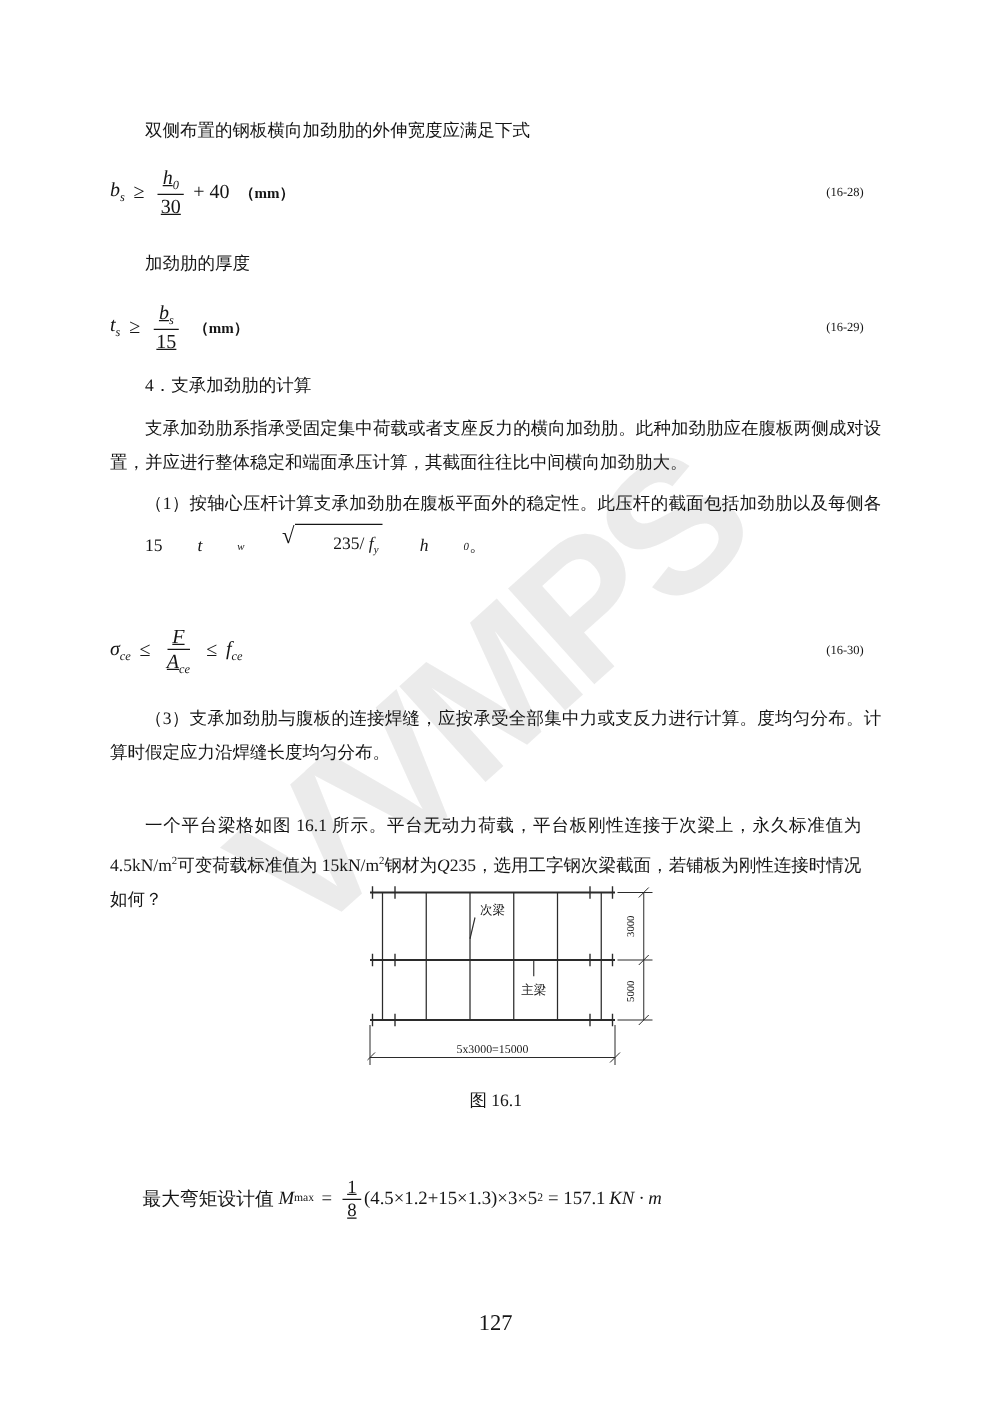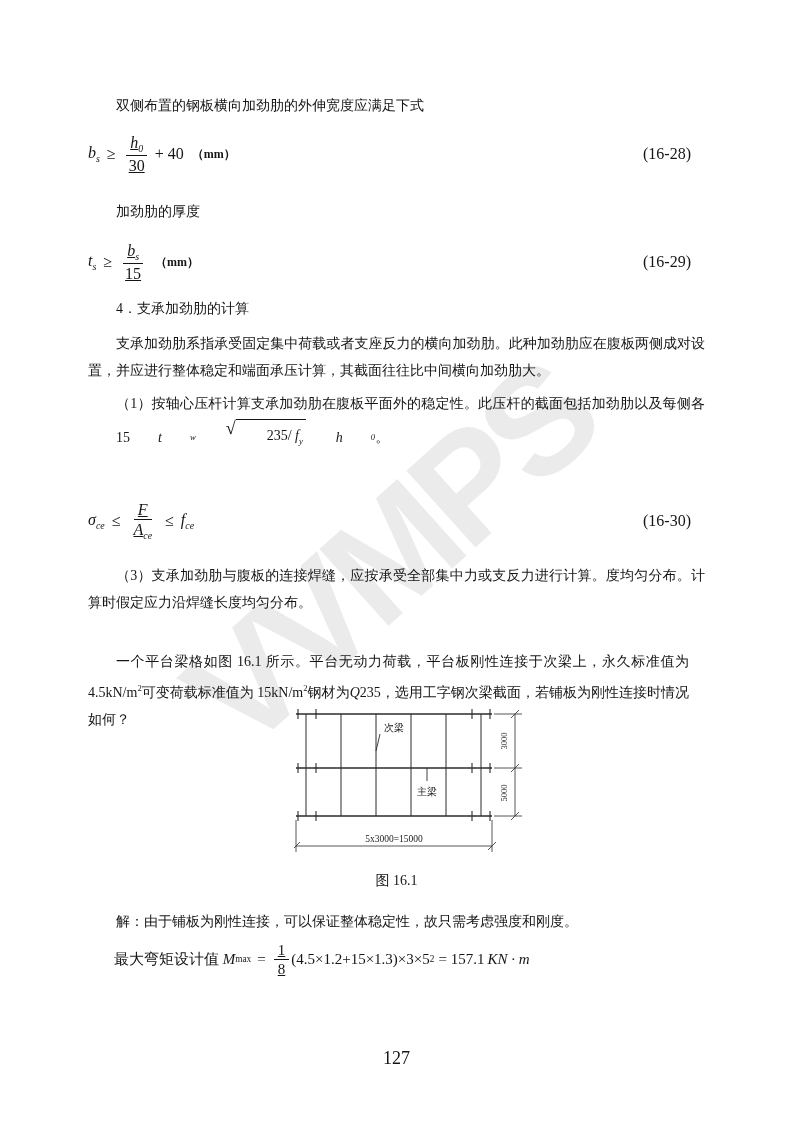--- a/index.html
+++ b/index.html
@@ -13,21 +13,21 @@
   .abs{position:absolute;left:88px;width:617px;z-index:1;}
   p.body{margin:0;font-size:14px;line-height:27px;text-align:justify;}
   .indent{text-indent:2em;}
   .eq-row{position:absolute;left:88px;width:617px;z-index:1;display:flex;
           align-items:center;justify-content:flex-start;font-size:16px;}
   .eq{display:inline-flex;align-items:center;font-style:italic;}
   .eq .rel{margin:0 7px;font-style:normal;}
   .eq .unit{font-style:normal;font-size:12px;margin-left:8px;font-weight:bold;}
   .eq .tail{margin-left:4px;}
   .eq-no{position:absolute;right:14px;top:50%;transform:translateY(-50%);
-         font-size:16px;font-style:normal;}
+         font-size:10px;font-style:normal;}
   .frac{display:inline-flex;flex-direction:column;align-items:center;
         vertical-align:middle;line-height:1.2;margin:0 2px;text-decoration:underline;}
   .frac .num{border-bottom:1px solid #151515;padding:0 4px;display:block;}
   .frac .den{padding:0 4px;display:block;}
   sub{font-size:62%;font-style:italic;}
   sup{font-size:62%;}
   sub.rm{font-style:normal;}
   .imath{font-style:italic;white-space:nowrap;display:inline-flex;align-items:center;}
   .sqrt{display:inline-flex;align-items:flex-start;margin:0 2px;}
   .rad-sym{font-size:1.3em;line-height:1;font-style:normal;}
@@ -191,23 +191,20 @@
         <line x1="2" y1="140" x2="198" y2="140"></line>
         <line x1="-2" y1="144" x2="6" y2="136"></line>
         <line x1="194" y1="144" x2="202" y2="136"></line>
       </g>
       <text x="100" y="136" font-size="9.5" text-anchor="middle" fill="#1a1a1a">5x3000=15000</text>
     </svg>
   </div>
 
   <div class="fig-caption">图 16.1</div>
 
-  <div class="abs" style="top:908px;">
-    <p class="body indent">解：由于铺板为刚性连接，可以保证整体稳定性，故只需考虑强度和刚度。</p>
-  </div>
 
   <div class="mrow">
     <span class="cjk">最大弯矩设计值</span>
       <span style="white-space:pre"> </span>
     <i>M</i>
       <sub class="rm">max</sub>
     <span style="margin:0 6px;">=</span>
     <span class="frac">
         <span class="num">1</span>
         <span class="den">8</span>

